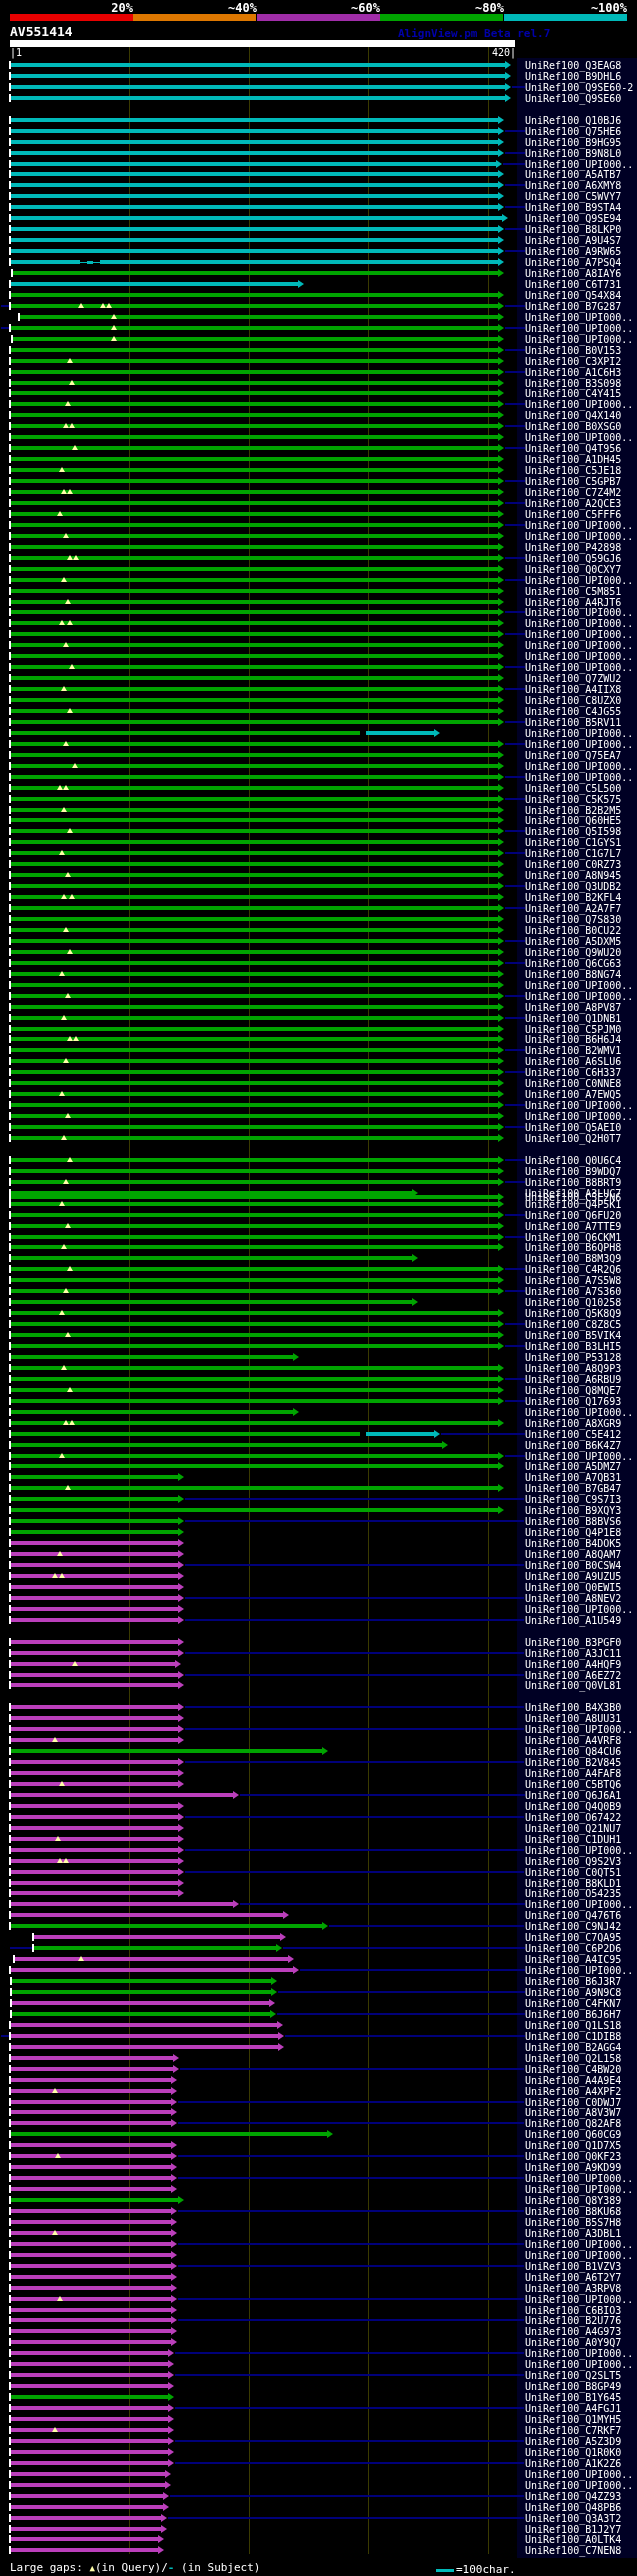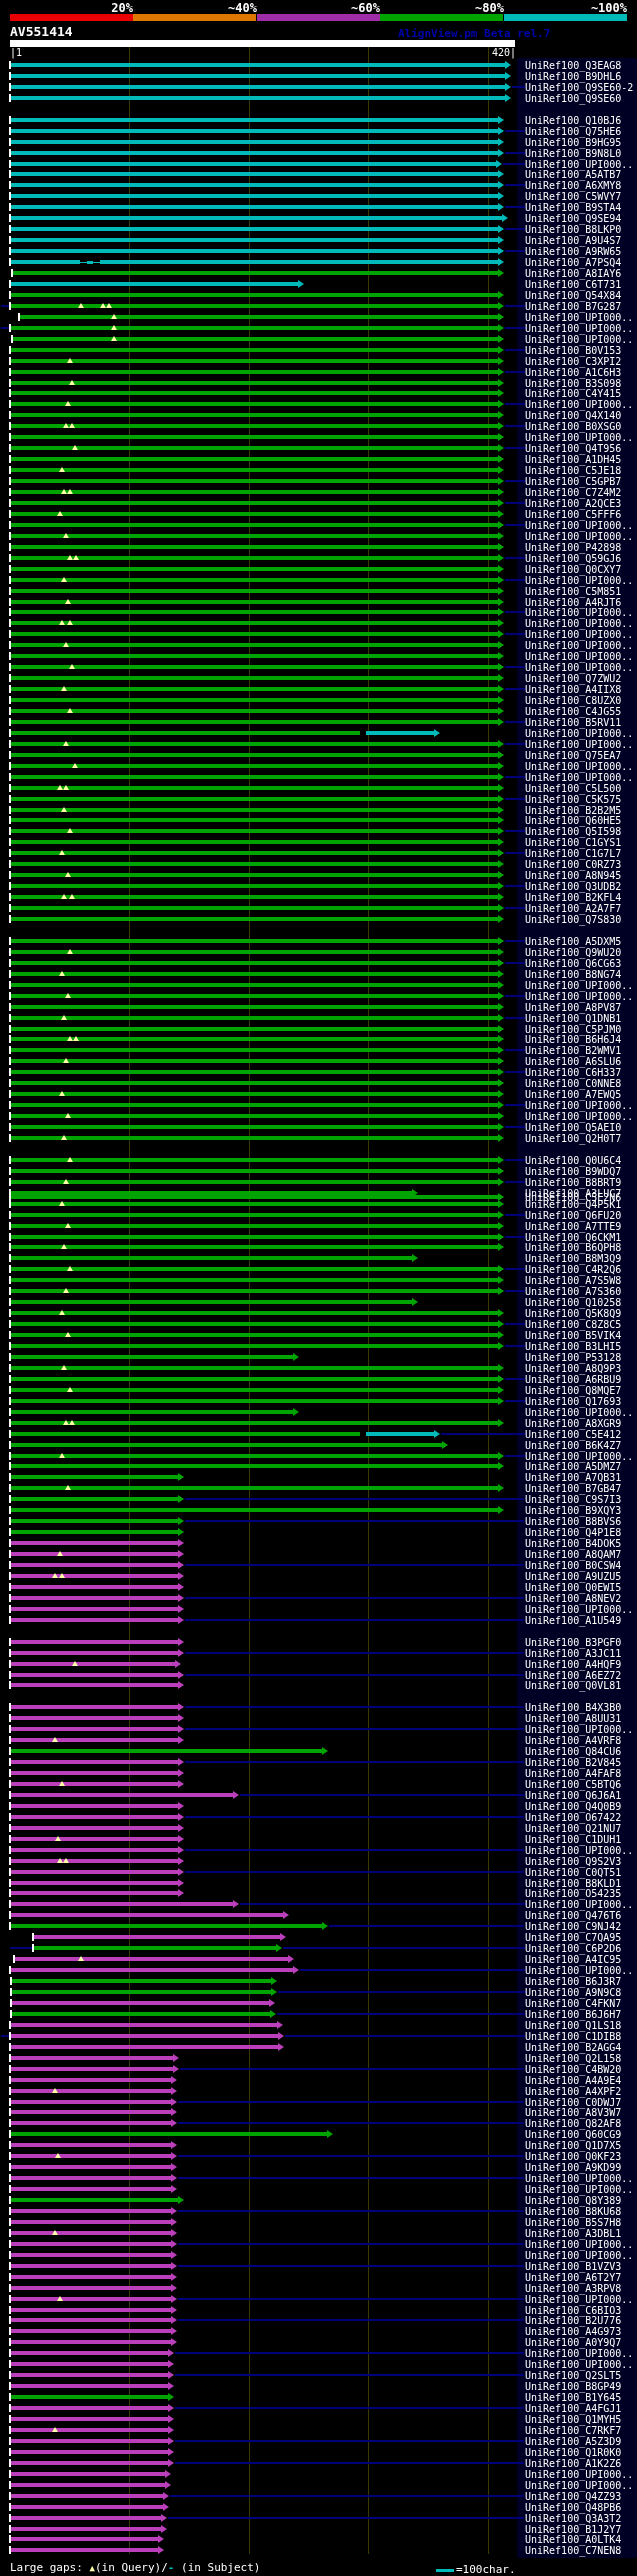--- a/index.html
+++ b/index.html
@@ -606,20 +606,27 @@
         <div class="tick" style="left: 9px; width: 2px; background: rgb(255, 255, 255);"></div>
         <div class="tail" style="left: 505px; width: 20px; background: rgb(0, 0, 122);"></div>
         <div class="lbl">UniRef100_A2A7F7</div>
       </div>
       <div class="row" style="top: 854px;">
         <div class="bar" style="left: 10px; width: 488px; background: rgb(0, 164, 0);"></div>
         <div class="arrow" style="left: 498px; border-left: 6px solid rgb(0, 164, 0);"></div>
         <div class="tick" style="left: 9px; width: 2px; background: rgb(255, 255, 255);"></div>
         <div class="lbl">UniRef100_Q7S830</div>
       </div>
+      <div class="row" style="top: 865px;">
+        <div class="bar" style="left: 10px; width: 488px; background: rgb(0, 164, 0);"></div>
+        <div class="arrow" style="left: 498px; border-left: 6px solid rgb(0, 164, 0);"></div>
+        <div class="tick" style="left: 9px; width: 2px; background: rgb(255, 255, 255);"></div>
+        <div class="dot" style="left: 63px;"></div>
+        <div class="lbl">UniRef100_B0CU22</div>
+      </div>
       <div class="row" style="top: 876px;">
         <div class="bar" style="left: 10px; width: 488px; background: rgb(0, 164, 0);"></div>
         <div class="arrow" style="left: 498px; border-left: 6px solid rgb(0, 164, 0);"></div>
         <div class="tick" style="left: 9px; width: 2px; background: rgb(255, 255, 255);"></div>
         <div class="tail" style="left: 505px; width: 20px; background: rgb(0, 0, 122);"></div>
         <div class="lbl">UniRef100_A5DXM5</div>
       </div>
       <div class="row" style="top: 887px;">
         <div class="bar" style="left: 10px; width: 488px; background: rgb(0, 164, 0);"></div>
         <div class="arrow" style="left: 498px; border-left: 6px solid rgb(0, 164, 0);"></div>

